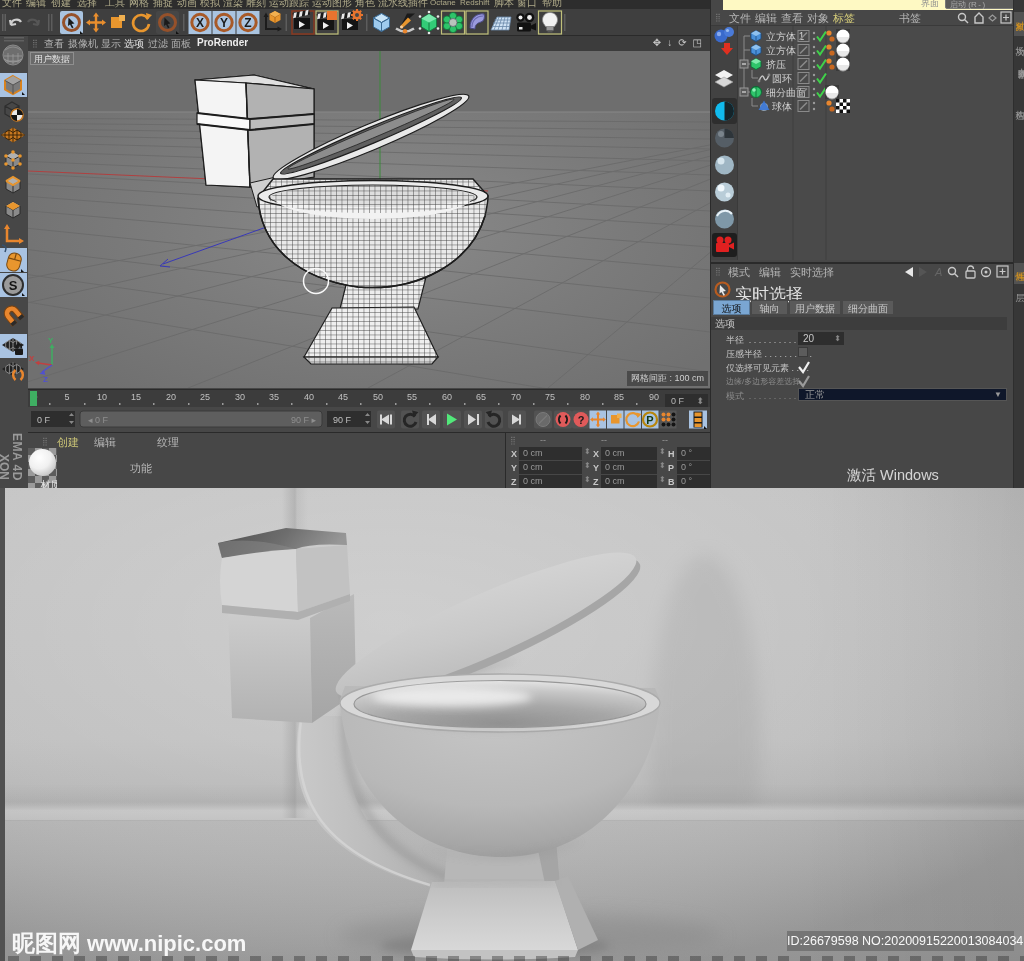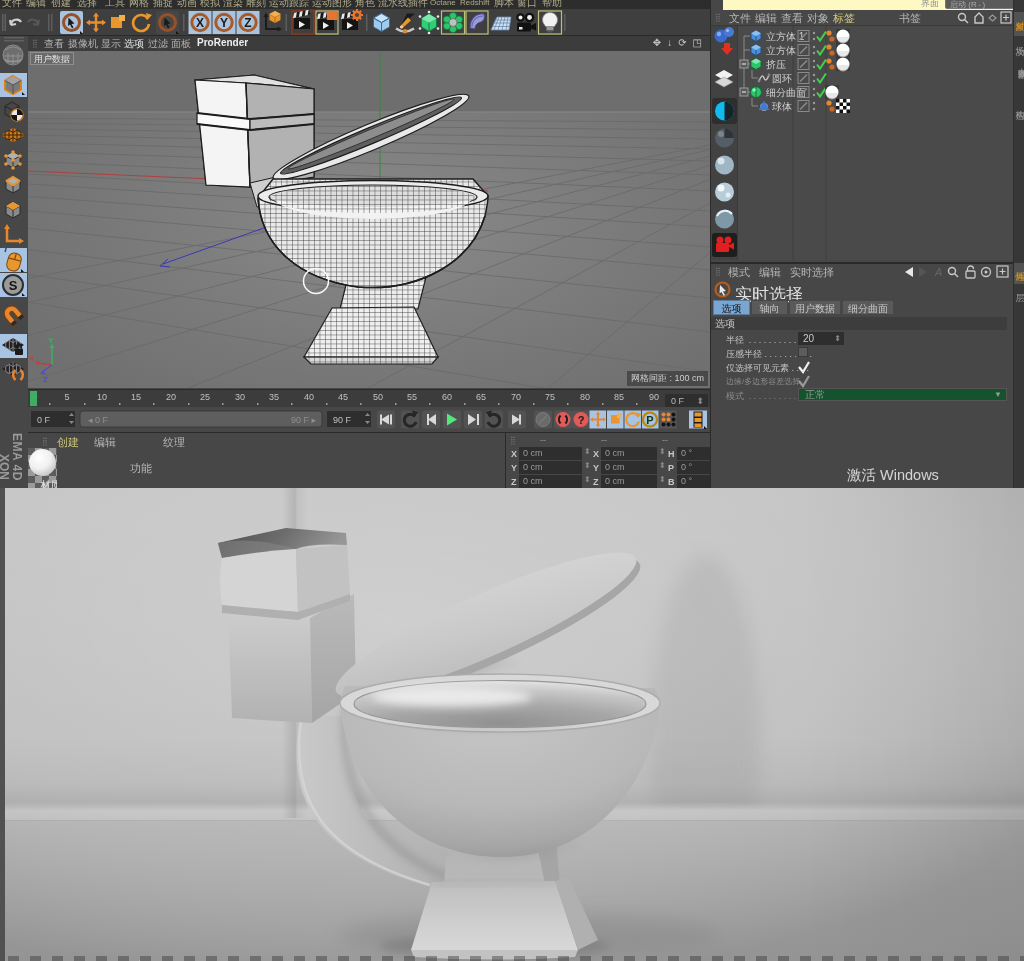--- a/index.html
+++ b/index.html
@@ -587,21 +587,21 @@
     <path d="M676,19 l3,3 l-3,0 Z" fill="#111"></path>
   </g>
 </svg>
 </div>
 
 <div class="abs" id="matman" style="left:28px;top:432px;width:477px;height:58px;background:#474747;border-top:1px solid #2a2a2a;">
   <span class="abs" style="left:14px;top:4px;color:#777;font-size:8px;">⣿</span>
   <span class="abs" style="left:29px;top:2px;font-size:11px;color:#cac376;">创建</span>
   <span class="abs" style="left:66px;top:2px;font-size:11px;color:#b5b5b5;">编辑</span>
   <span class="abs" style="left:102px;top:2px;font-size:11px;color:#b5b5b5;margin-top:26px;">功能</span>
-  <span class="abs" style="left:135px;top:2px;font-size:11px;color:#b5b5b5;">纹理</span>
+  <span class="abs" style="left:129px;top:2px;font-size:11px;color:#b5b5b5;">纹理</span>
 
   <div class="abs" style="left:0;top:15px;width:29px;height:43px;background:repeating-conic-gradient(#9a9a9a 0% 25%, #5c5c5c 0% 50%) 0 0/14px 14px;overflow:hidden;">
     <div class="abs" style="left:1px;top:1px;width:27px;height:27px;border-radius:50%;background:radial-gradient(circle at 38% 32%, #ffffff 0%, #f0f0f0 45%, #c2c2c2 80%, #a8a8a8 100%);"></div>
     <div class="abs" style="left:0;bottom:0;width:45px;height:12px;color:#e8e8e8;font-size:10px;text-align:center;line-height:12px;">材质</div>
   </div>
 </div>
 
 <div class="abs" id="coords" style="left:505px;top:432px;width:205px;height:58px;background:#474747;border-top:1px solid #2a2a2a;border-left:1px solid #2a2a2a;font-size:9px;color:#9a9a9a;">
   <span class="abs" style="left:4px;top:3px;color:#777;font-size:8px;">⣿</span>
   <span class="abs" style="left:34px;top:2px;">--</span>
@@ -864,21 +864,21 @@
     <div class="abs" style="left:87px;top:83px;width:10px;height:10px;background:#5c5c5c;border:1px solid #3a3a3a;"></div>
     <span class="abs" style="left:15px;top:98px;font-size:9px;color:#c4c4c4;">仅选择可见元素 . . . .</span>
     <svg class="abs" style="left:86px;top:96px;" width="14" height="14" viewBox="0 0 14 14">
           <path d="M2,7 l4,5 l6,-10" stroke="#f0f0f0" stroke-width="2.2" fill="none"></path>
         </svg>
     <span class="abs" style="left:15px;top:112px;font-size:8px;color:#8a8a8a;">边缘/多边形容差选择</span>
     <svg class="abs" style="left:86px;top:110px;" width="14" height="14" viewBox="0 0 14 14">
           <path d="M2,7 l4,5 l6,-10" stroke="#9a9a9a" stroke-width="2.2" fill="none"></path>
         </svg>
     <span class="abs" style="left:15px;top:126px;font-size:9px;color:#8a8a8a;">模式  . . . . . . . . . . . . . .</span>
-    <div class="abs" style="left:87px;top:124px;width:209px;height:13px;background:#14532d;border:1px solid #555;color:#9a9a9a;font-size:10px;line-height:12px;padding-left:6px;">正常<span class="abs" style="right:4px;top:0px;color:#999;font-size:8px;">▼</span></div>
+    <div class="abs" style="left:87px;top:124px;width:209px;height:13px;background:#0f172a;border:1px solid #555;color:#9a9a9a;font-size:10px;line-height:12px;padding-left:6px;">正常<span class="abs" style="right:4px;top:0px;color:#999;font-size:8px;">▼</span></div>
 
     <div class="abs" style="left:136px;top:202px;font-size:14.5px;color:#ededed;opacity:0.85;">激活 Windows</div>
   </div>
 
   <div class="abs" id="righttabs" style="left:302px;top:0;width:12px;height:490px;background:#373737;border-left:1px solid #2e2e2e;">
     <div class="abs" style="left:0px;top:12px;width:12px;height:24px;background:#525252;"></div>
     <div class="abs" style="left:1px;top:14px;width:11px;writing-mode:vertical-rl;font-size:9px;color:#d7941e;letter-spacing:1px;">对象</div>
     <div class="abs" style="left:1px;top:39px;width:11px;writing-mode:vertical-rl;font-size:9px;color:#9a9a9a;letter-spacing:1px;">场次</div>
     <div class="abs" style="left:1px;top:61px;width:11px;writing-mode:vertical-rl;font-size:8px;color:#9a9a9a;letter-spacing:1px;">内容浏览器</div>
     <div class="abs" style="left:1px;top:103px;width:11px;writing-mode:vertical-rl;font-size:9px;color:#9a9a9a;letter-spacing:1px;">构造</div>
@@ -1023,17 +1023,19 @@
     <ellipse cx="500" cy="216" rx="146" ry="23.5" fill="none" stroke="#979797" stroke-width="1.2"></ellipse>
     <ellipse cx="452" cy="209" rx="80" ry="10" fill="#f2f2f2" opacity="0.85" filter="url(#soft1)"></ellipse>
     <path d="M370,224 Q500,262 640,220 Q560,237 500,236 Q420,234 370,224 Z" fill="#9a9a9a" opacity="0.55" filter="url(#soft1)"></path>
 
     <path d="M432,394 L555,393 L578,462 L411,462 Z" fill="url(#pedg)"></path>
     <path d="M555,393 L568,388 L598,452 L578,462 Z" fill="#b0b0b0"></path>
     <path d="M432,394 L555,393 L556,396 L434,398 Z" fill="#a8a8a8" opacity="0.8" filter="url(#soft1)"></path>
     <path d="M414,469 L411,462 L578,462 L575,469 Q494,474 414,469 Z" fill="#c2c2c2"></path>
   </svg>
   
+  <div class="abs" style="left:12px;top:440px;color:#ffffff;font-size:23px;font-weight:bold;opacity:0.92;">昵图网<span style="font-size:22px;font-weight:bold;"> www.nipic.com</span></div>
+  <div class="abs" style="left:787px;top:443px;width:227px;height:20px;background:rgba(110,110,110,0.82);color:#f8f8f8;font-size:12.5px;text-align:center;line-height:20px;white-space:nowrap;">ID:26679598 NO:20200915220013084034</div>
   <div class="abs" style="left:10px;top:470px;color:#ffffff;font-size:20px;font-weight:bold;opacity:0.85;overflow:hidden;height:3px;">昵图网专业图库</div>
   <div class="abs" style="left:8px;top:468px;width:1016px;height:5px;background:repeating-linear-gradient(90deg, rgba(50,50,50,0.42) 0 11px, rgba(50,50,50,0) 11px 22px);"></div>
 </div>
 
 </div>
 
 </body></html>

